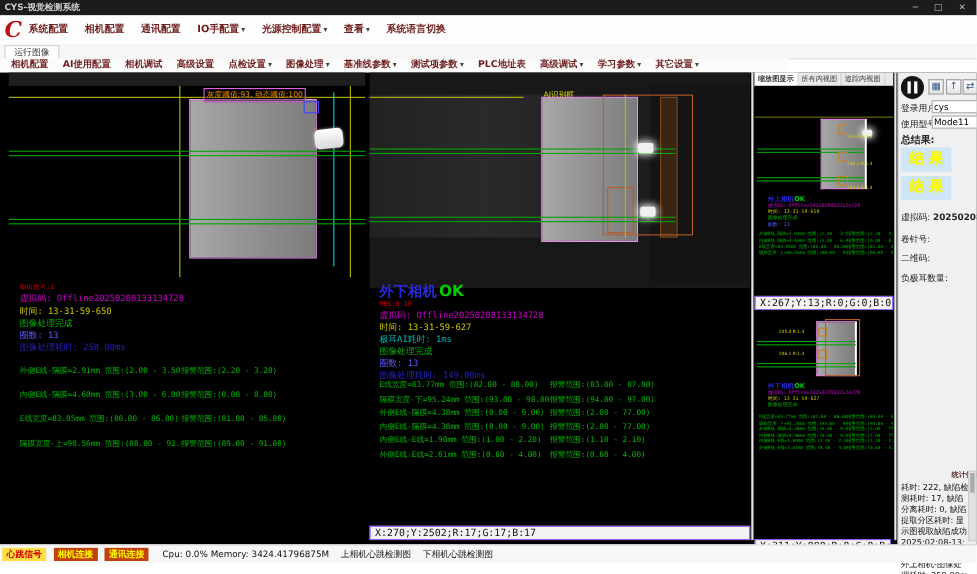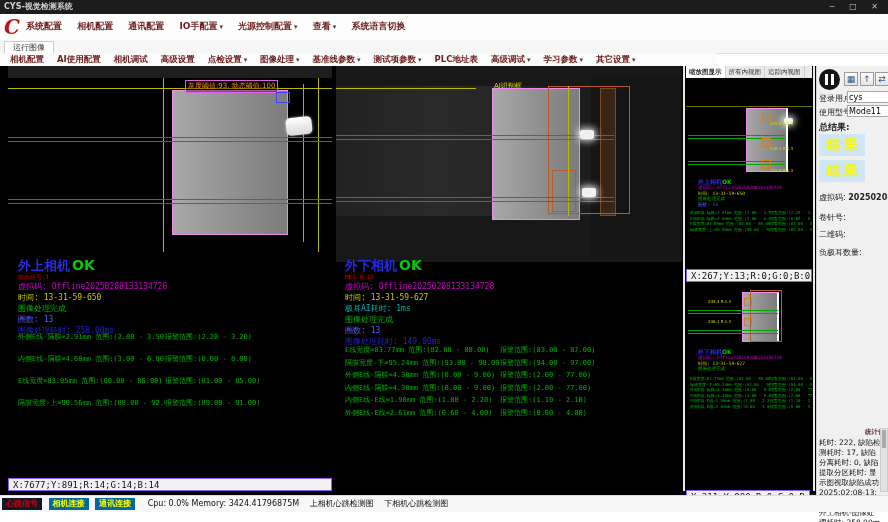--- a/index.html
+++ b/index.html
@@ -95,22 +95,22 @@
   .log-tabs span{margin-right:3px;white-space:nowrap;}
   .log-text{position:absolute;left:2px;top:372px;width:62px;font-size:7.5px;line-height:10px;color:#111;
             white-space:pre-line;word-break:break-all;}
   .sb-scroll{position:absolute;right:1px;top:362px;width:6px;height:62px;background:#e2e2e2;border:1px solid #cdcdcd;}
   .sb-thumb{position:absolute;left:0;top:0;width:4px;height:18px;background:#ababab;margin:1px;}
 
   
   .statusbar{position:absolute;left:0;top:495px;width:888px;height:16px;background:#f7f7f7;border-top:1px solid #ddd;
              font-size:8px;line-height:15px;color:#111;}
   .badge{display:inline-block;height:12px;line-height:12px;padding:0 4px;margin:1px 2px 0 2px;font-weight:bold;}
-  .badge.yellow{background:#0f172a;color:#d00000;font-family:Liberation Serif, serif;}
-  .badge.red{background:#0369a1;color:#ffff00;}
+  .badge.yellow{background:#fde047;color:#d00000;font-family:Liberation Serif, serif;}
+  .badge.red{background:#c2410c;color:#ffff00;}
   .sb-txt{margin-left:8px;text-align:right;}
 </style>
 </head>
 <body>
 
 <div class="app">
 
   <div class="titlebar">
     <span class="tb-title">CYS-视觉检测系统</span>
     <span class="tb-ctrls">
@@ -171,21 +171,20 @@
       <div class="hline g abs" style="left:0;top:71px;width:324px;"></div>
       <div class="hline g abs" style="left:0;top:75px;width:324px;"></div>
       <div class="hline g abs" style="left:0;top:133px;width:324px;"></div>
       <div class="hline g abs" style="left:0;top:137px;width:324px;"></div>
 
       <div class="probe" style="left:278px;top:51px;width:26px;height:18px;"></div>
 
       <div class="abs" style="left:268px;top:26px;width:12px;height:9px;border:1px solid #4040ff;"></div>
 
       <div class="abs" style="left:10px;top:192px;">
-        <div class="rtitle"><span>外上相机</span><span class="ok">OK</span></div>
         <div class="rline red6">输出信号:1</div>
         <div class="rline mag">虚拟码: Offline20250208133134728</div>
         <div class="rline yel">时间: 13-31-59-650</div>
         <div class="rline grn">图像处理完成</div>
         <div class="rline blu">圈数: 13</div>
         <div class="rline dblu">图像处理耗时: 258.00ms</div>
       </div>
 
       <div class="abs rows-left" style="left:10px;top:266px;width:314px;">
         <div class="mrow">
@@ -200,21 +199,20 @@
             <span class="m1">E线宽度=83.05mm 范围:(80.00 - 86.00)</span>
             <span class="m2">报警范围:(81.00 - 85.00)</span>
           </div>
         <div class="mrow">
             <span class="m1">隔膜宽度-上=90.56mm 范围:(88.00 - 92.00)</span>
             <span class="m2">报警范围:(89.00 - 91.00)</span>
           </div>
       </div>
     </div>
 
-    <div class="status-strip mono" style="left:8px;top:412px;width:324px;">X:7677;Y:891;R:14;G:14;B:14</div>
 
     <div class="abs" style="left:336px;top:0;width:346px;height:412px;">
 
       <div class="abs" style="left:0;top:0;width:346px;height:196px;background:#181818;"></div>
       <div class="abs" style="left:0;top:20px;width:346px;height:130px;background:linear-gradient(90deg,#222 0%,#2a2a2a 30%,#232323 55%,#1a1a1a 80%,#101010 100%);"></div>
       <div class="abs" style="left:255px;top:10px;width:90px;height:180px;background:#141414;"></div>
       <div class="abs" style="left:264px;top:22px;width:14px;height:126px;background:#3a2414;border:1px solid #7a4a22;"></div>
 
       <div class="hline y abs" style="left:0;top:22px;width:140px;"></div>
 
@@ -267,20 +265,21 @@
             <span class="m1">内侧E线-E线=1.90mm 范围:(1.00 - 2.20)</span>
             <span class="m2">报警范围:(1.10 - 2.10)</span>
           </div>
         <div class="mrow">
             <span class="m1">外侧E线-E线=2.61mm 范围:(0.60 - 4.00)</span>
             <span class="m2">报警范围:(0.60 - 4.00)</span>
           </div>
       </div>
     </div>
 
+    <div class="status-strip mono" style="left:336px;top:412px;width:346px;">X:270;Y:2502;R:17;G:17;B:17</div>
 
     <div class="vdiv" style="left:683px;"></div>
     <div class="vdiv" style="left:813px;"></div>
 
     <div class="mini-tabs">
       <span class="mtab sel">缩放图显示</span>
       <span class="mtab">所有内视图</span>
       <span class="mtab">追踪内视图</span>
     </div>
 

